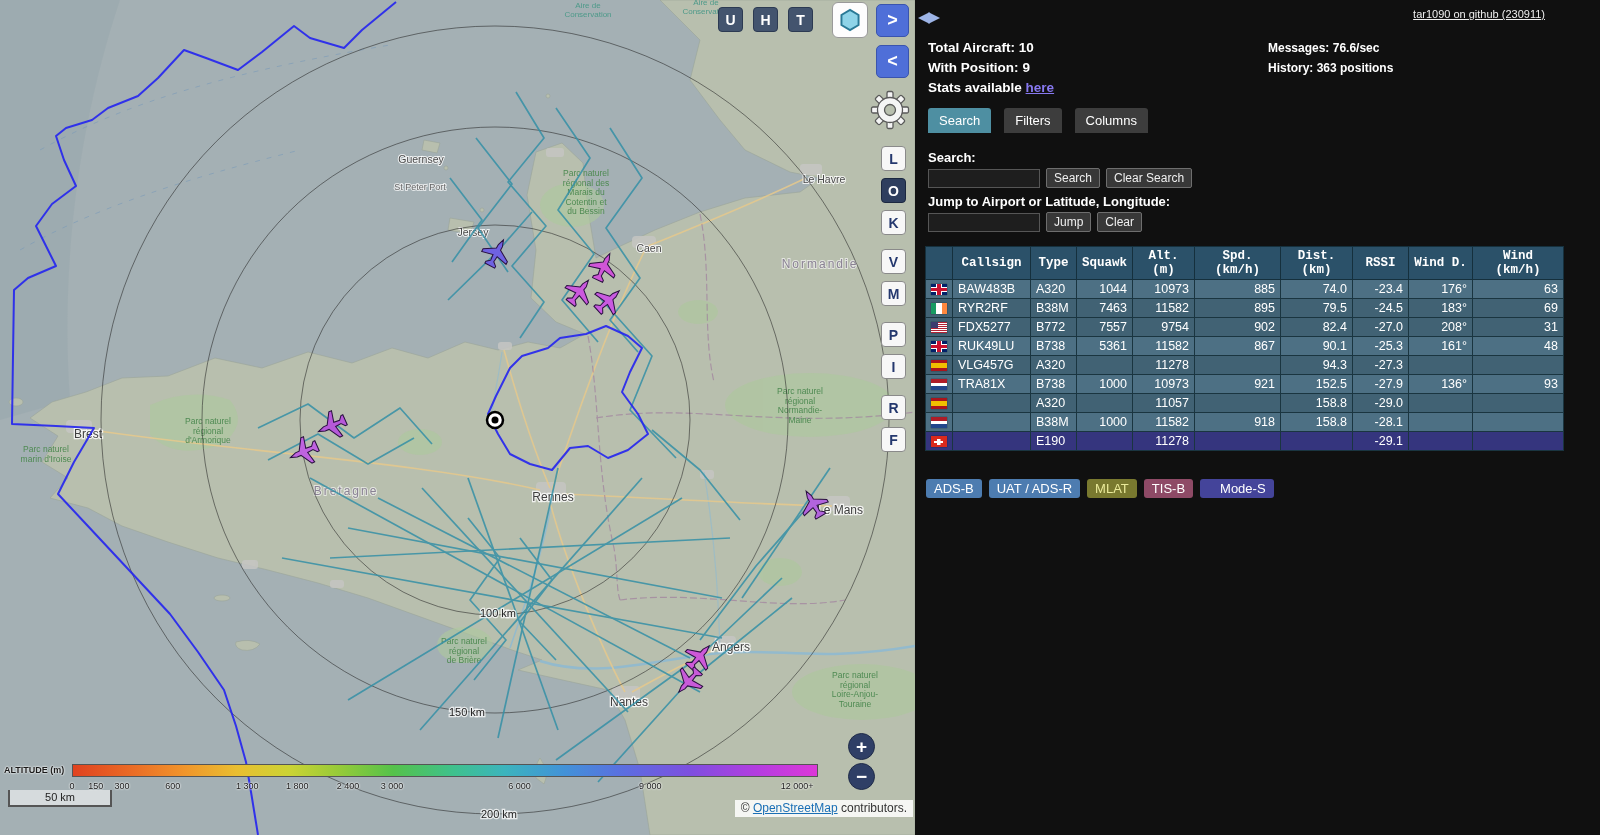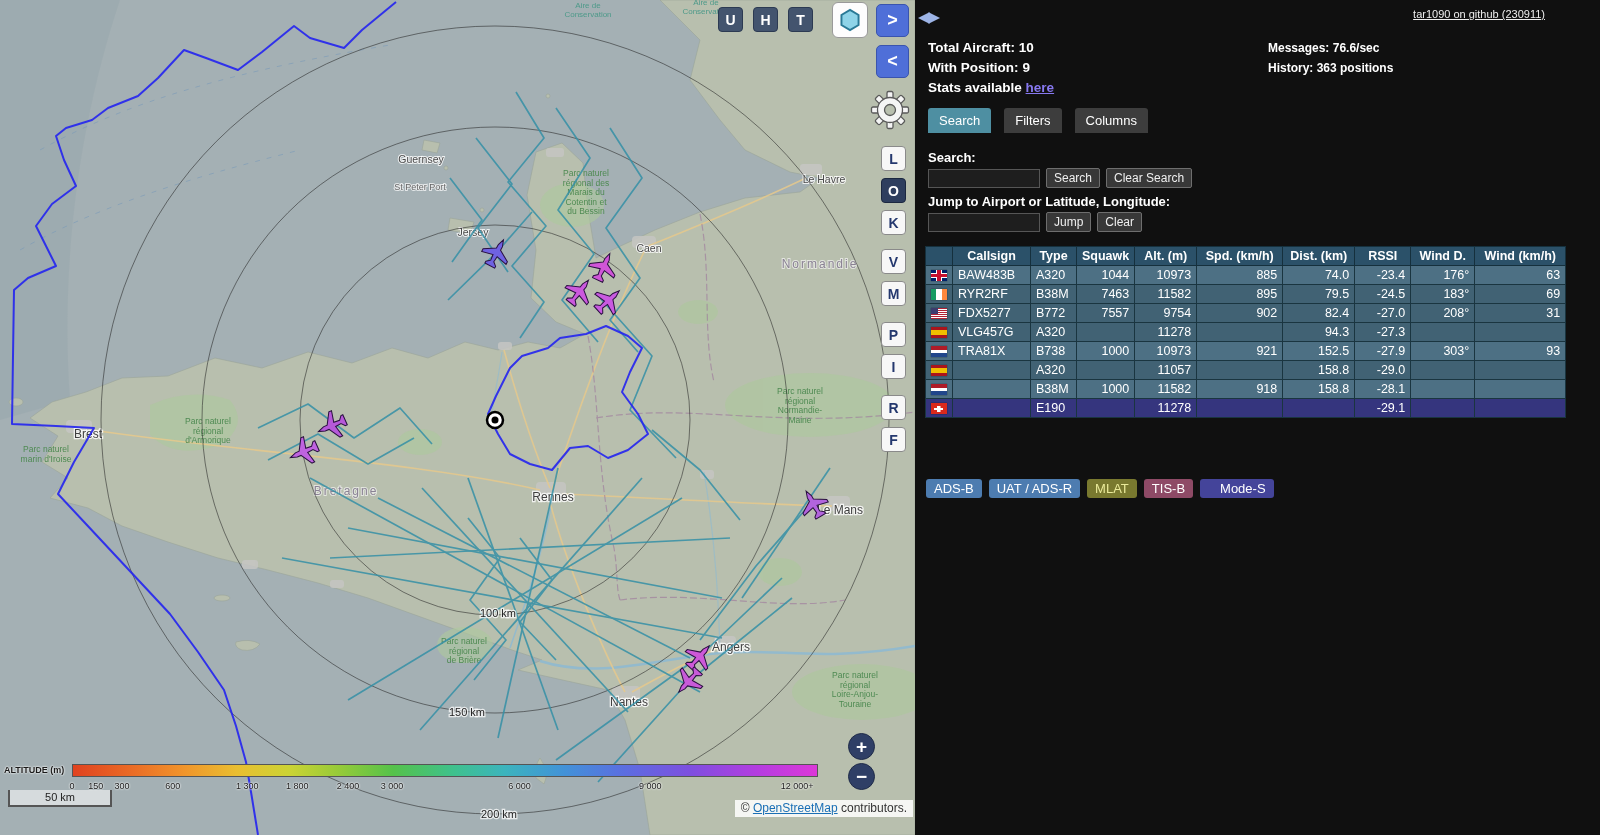--- a/index.html
+++ b/index.html
@@ -76,21 +76,21 @@
   .form-row { display:flex; align-items:center; margin:2px 0 6px 0; }
   .form-row input { width:112px; height:19px; background:#1e1e1e; border:1px solid #565656;
                     color:#eee; font-size:12px; padding:0 4px; }
   .form-row button { margin-left:6px; height:20px; background:#383838; border:1px solid #6e6e6e;
                      color:#efefef; font-size:12px; padding:0 7px; border-radius:2px; cursor:pointer;
                      font-family:"Liberation Sans",sans-serif; }
 
   #aircraft-table { position:absolute; left:10px; top:246px; border-collapse:collapse;
                     font-size:12.5px; color:#fff; table-layout:fixed; }
   #aircraft-table th { background:#2b5169; font-weight:bold; padding:2px 5px;
-                       border:1px solid #15303d; text-align:center; cursor:pointer; }
+                       border:1px solid #15303d; text-align:center; cursor:pointer;font-family:Liberation Mono, monospace; }
   #aircraft-table td { padding:2px 5px; border:1px solid #1a3540; height:16px; overflow:hidden; white-space:nowrap; }
   tr.odd  { background:#4d7084; }
   tr.even { background:#416274; }
   tr.selected { background:#35357e !important; }
   td.num { text-align:right; } td.txt { text-align:left; } td.flagcell { text-align:center; }
 
   .flag { display:inline-block; width:16px; height:11px; vertical-align:middle; box-shadow:0 0 1px rgba(0,0,0,.7); }
   .flag-gb { background-image:
       linear-gradient(0deg,transparent 38%,#c8102e 38%,#c8102e 62%,transparent 62%),
       linear-gradient(90deg,transparent 40%,#c8102e 40%,#c8102e 60%,transparent 60%),
@@ -494,20 +494,32 @@
             <td class="txt">FDX5277</td>
             <td class="txt">B772</td>
             <td class="num">7557</td>
             <td class="num">9754</td>
             <td class="num">902</td>
             <td class="num">82.4</td>
             <td class="num">-27.0</td>
             <td class="num">208°</td>
             <td class="num">31</td>
           </tr>
+          <tr class="odd">
+            <td class="flagcell"><span class="flag flag-gb"></span></td>
+            <td class="txt">RUK49LU</td>
+            <td class="txt">B738</td>
+            <td class="num">5361</td>
+            <td class="num">11582</td>
+            <td class="num">867</td>
+            <td class="num">90.1</td>
+            <td class="num">-25.3</td>
+            <td class="num">161°</td>
+            <td class="num">48</td>
+          </tr>
           <tr class="even">
             <td class="flagcell"><span class="flag flag-es"></span></td>
             <td class="txt">VLG457G</td>
             <td class="txt">A320</td>
             <td class="num"></td>
             <td class="num">11278</td>
             <td class="num"></td>
             <td class="num">94.3</td>
             <td class="num">-27.3</td>
             <td class="num"></td>
@@ -515,21 +527,21 @@
           </tr>
           <tr class="odd">
             <td class="flagcell"><span class="flag flag-nl"></span></td>
             <td class="txt">TRA81X</td>
             <td class="txt">B738</td>
             <td class="num">1000</td>
             <td class="num">10973</td>
             <td class="num">921</td>
             <td class="num">152.5</td>
             <td class="num">-27.9</td>
-            <td class="num">303°</td>
+            <td class="num">136°</td>
             <td class="num">93</td>
           </tr>
           <tr class="even">
             <td class="flagcell"><span class="flag flag-es"></span></td>
             <td class="txt"></td>
             <td class="txt">A320</td>
             <td class="num"></td>
             <td class="num">11057</td>
             <td class="num"></td>
             <td class="num">158.8</td>

